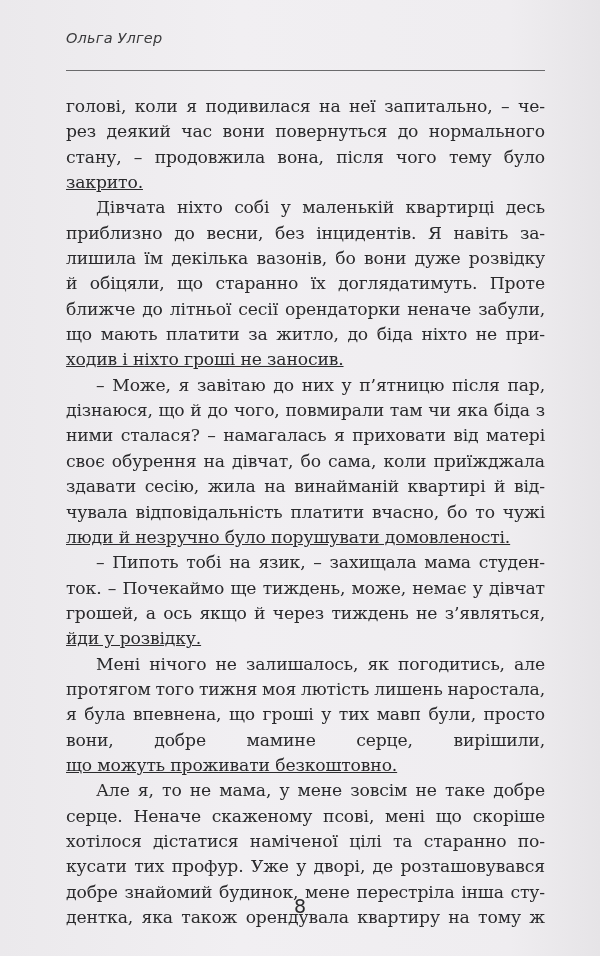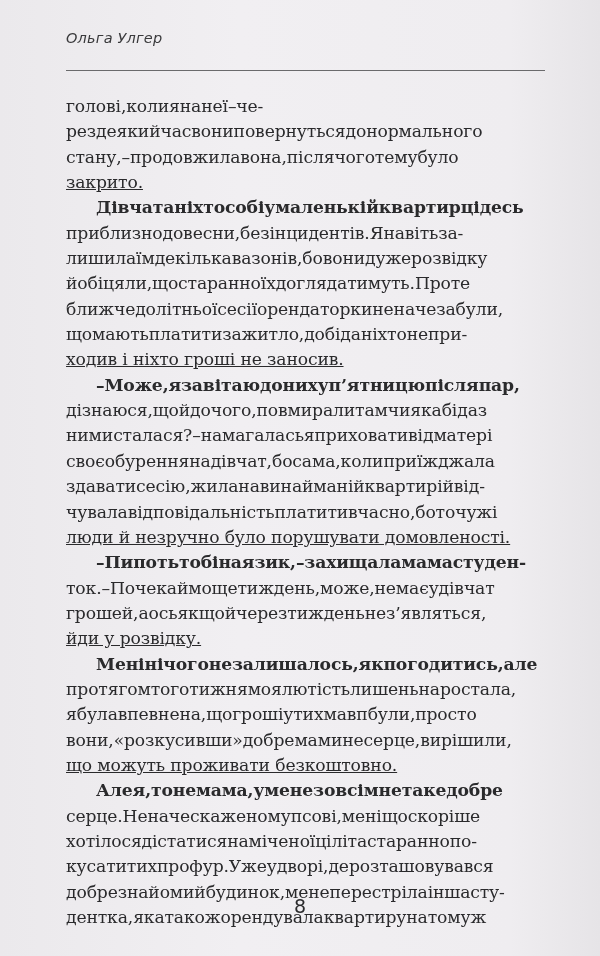--- a/index.html
+++ b/index.html
@@ -44,29 +44,29 @@
     left: 66px;
     top: 94px;
     width: 479px;
   }
   .line {
     height: 25.35px;
     line-height: 25.35px;
     font-size: 17.2px;
     white-space: nowrap;
     display: flex;
+    justify-content: space-between;
     letter-spacing: -0.15px;
   }
   .line.last {
     justify-content: flex-start;
     text-decoration: underline;
   }
   .line.indent {
     padding-left: 30px;
-    font-weight: bold;
   }
   .line span.w { display: inline-block; }
   .page-number {
     position: absolute;
     left: 0;
     width: 600px;
     top: 895px;
     text-align: center;
     font-family: "DejaVu Sans", sans-serif;
     font-size: 19px;
@@ -78,22 +78,24 @@
 
 <div class="page">
   <div class="running-head">Ольга Улгер</div>
   <div class="head-rule"></div>
 
   <div class="body-text" id="body-text">
       <div class="line">
         <span class="w">голові,</span>
         <span class="w">коли</span>
         <span class="w">я</span>
+        <span class="w">подивилася</span>
         <span class="w">на</span>
         <span class="w">неї</span>
+        <span class="w">запитально,</span>
         <span class="w">–</span>
         <span class="w">че-</span>
       </div>
       <div class="line">
         <span class="w">рез</span>
         <span class="w">деякий</span>
         <span class="w">час</span>
         <span class="w">вони</span>
         <span class="w">повернуться</span>
         <span class="w">до</span>
@@ -294,21 +296,20 @@
         <span class="w">що</span>
         <span class="w">гроші</span>
         <span class="w">у</span>
         <span class="w">тих</span>
         <span class="w">мавп</span>
         <span class="w">були,</span>
         <span class="w">просто</span>
       </div>
       <div class="line">
         <span class="w">вони,</span>
-        <span class="w">«розкусивши»</span>
         <span class="w">добре</span>
         <span class="w">мамине</span>
         <span class="w">серце,</span>
         <span class="w">вирішили,</span>
       </div>
       <div class="line last">що можуть проживати безкоштовно.</div>
       <div class="line indent">
         <span class="w">Але</span>
         <span class="w">я,</span>
         <span class="w">то</span>

